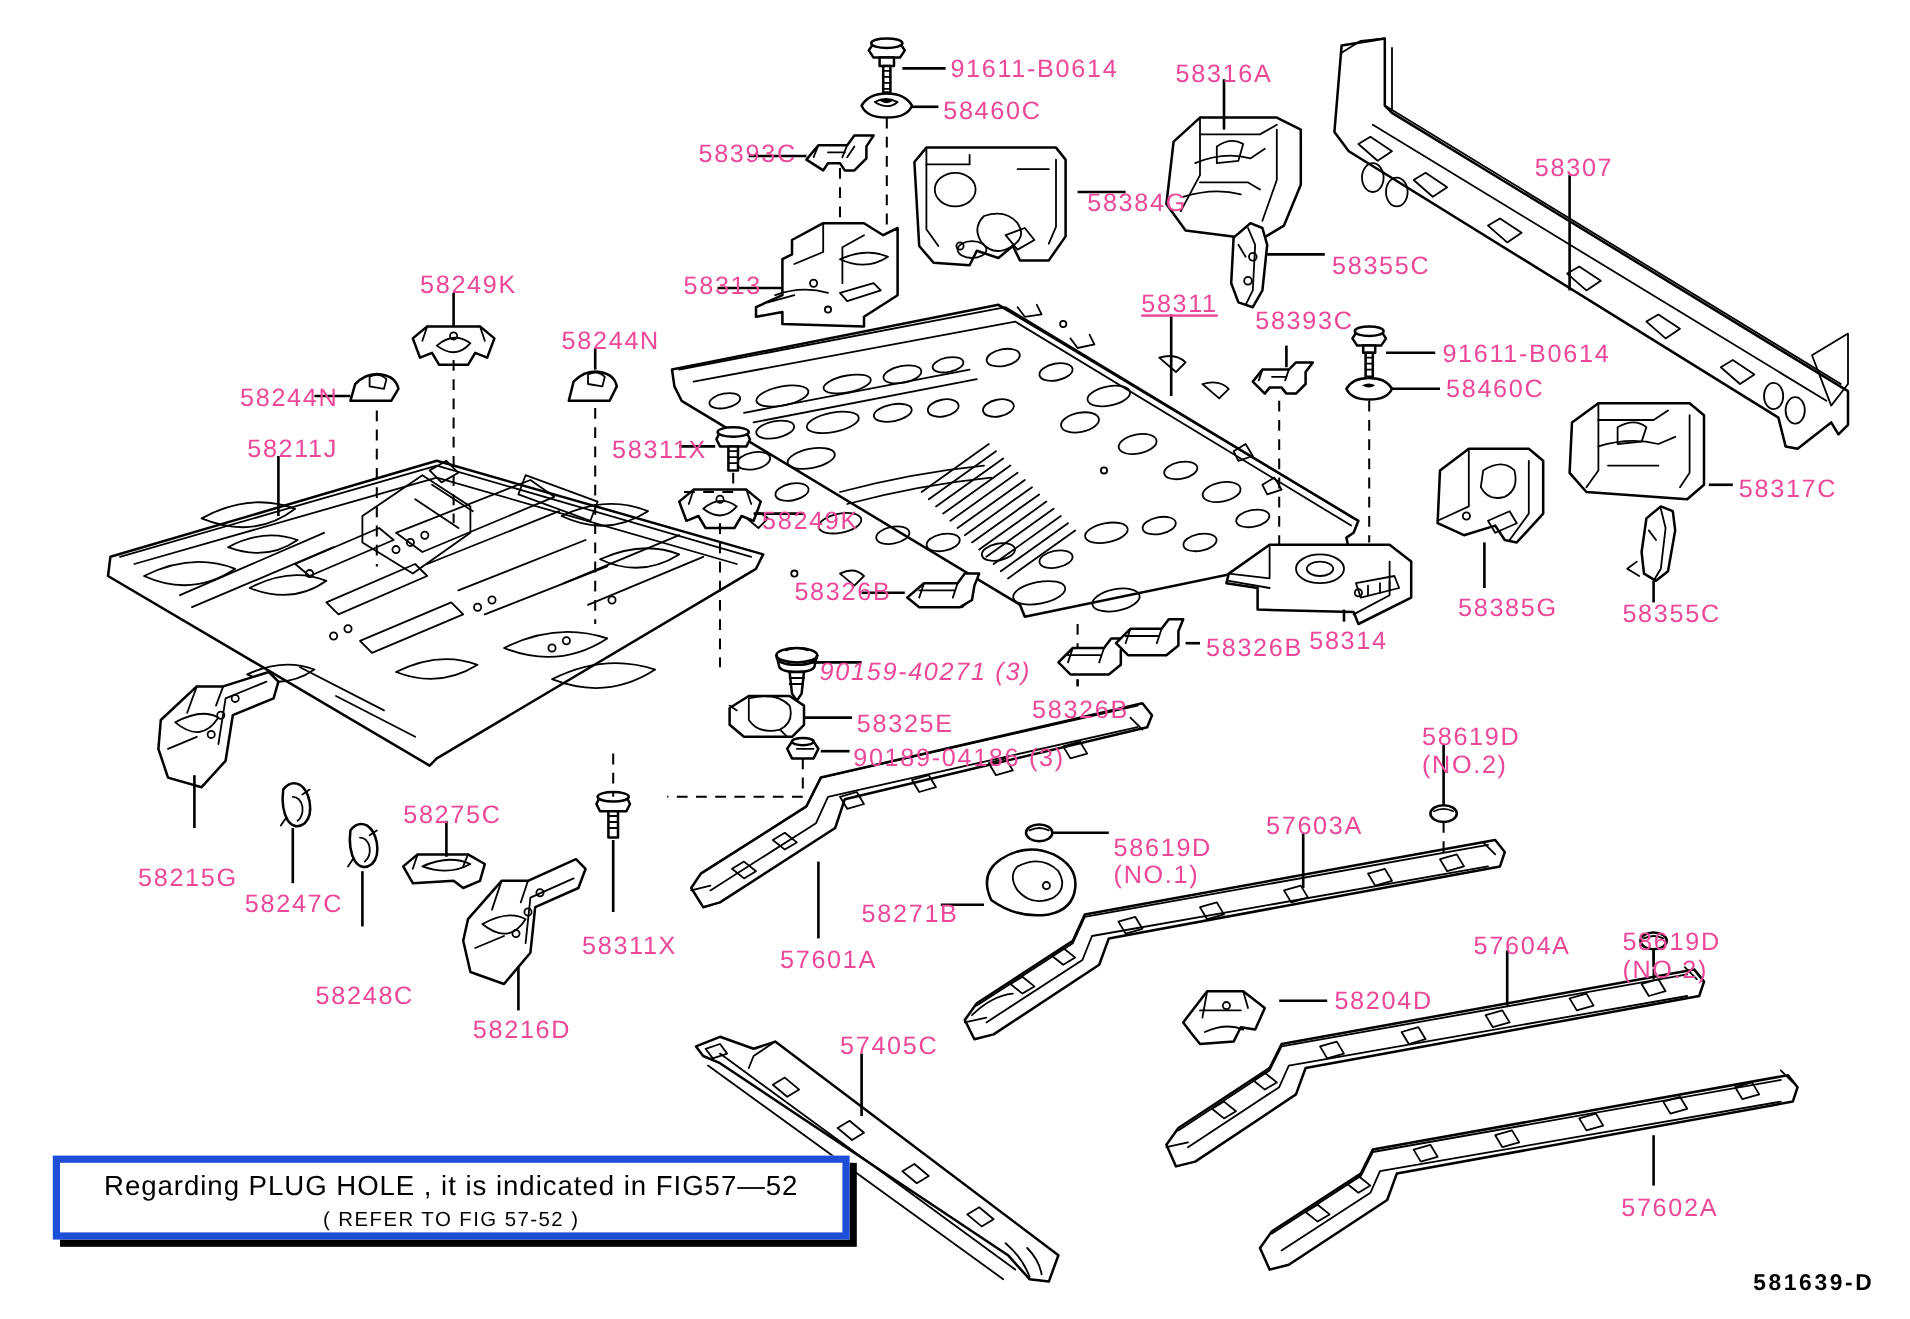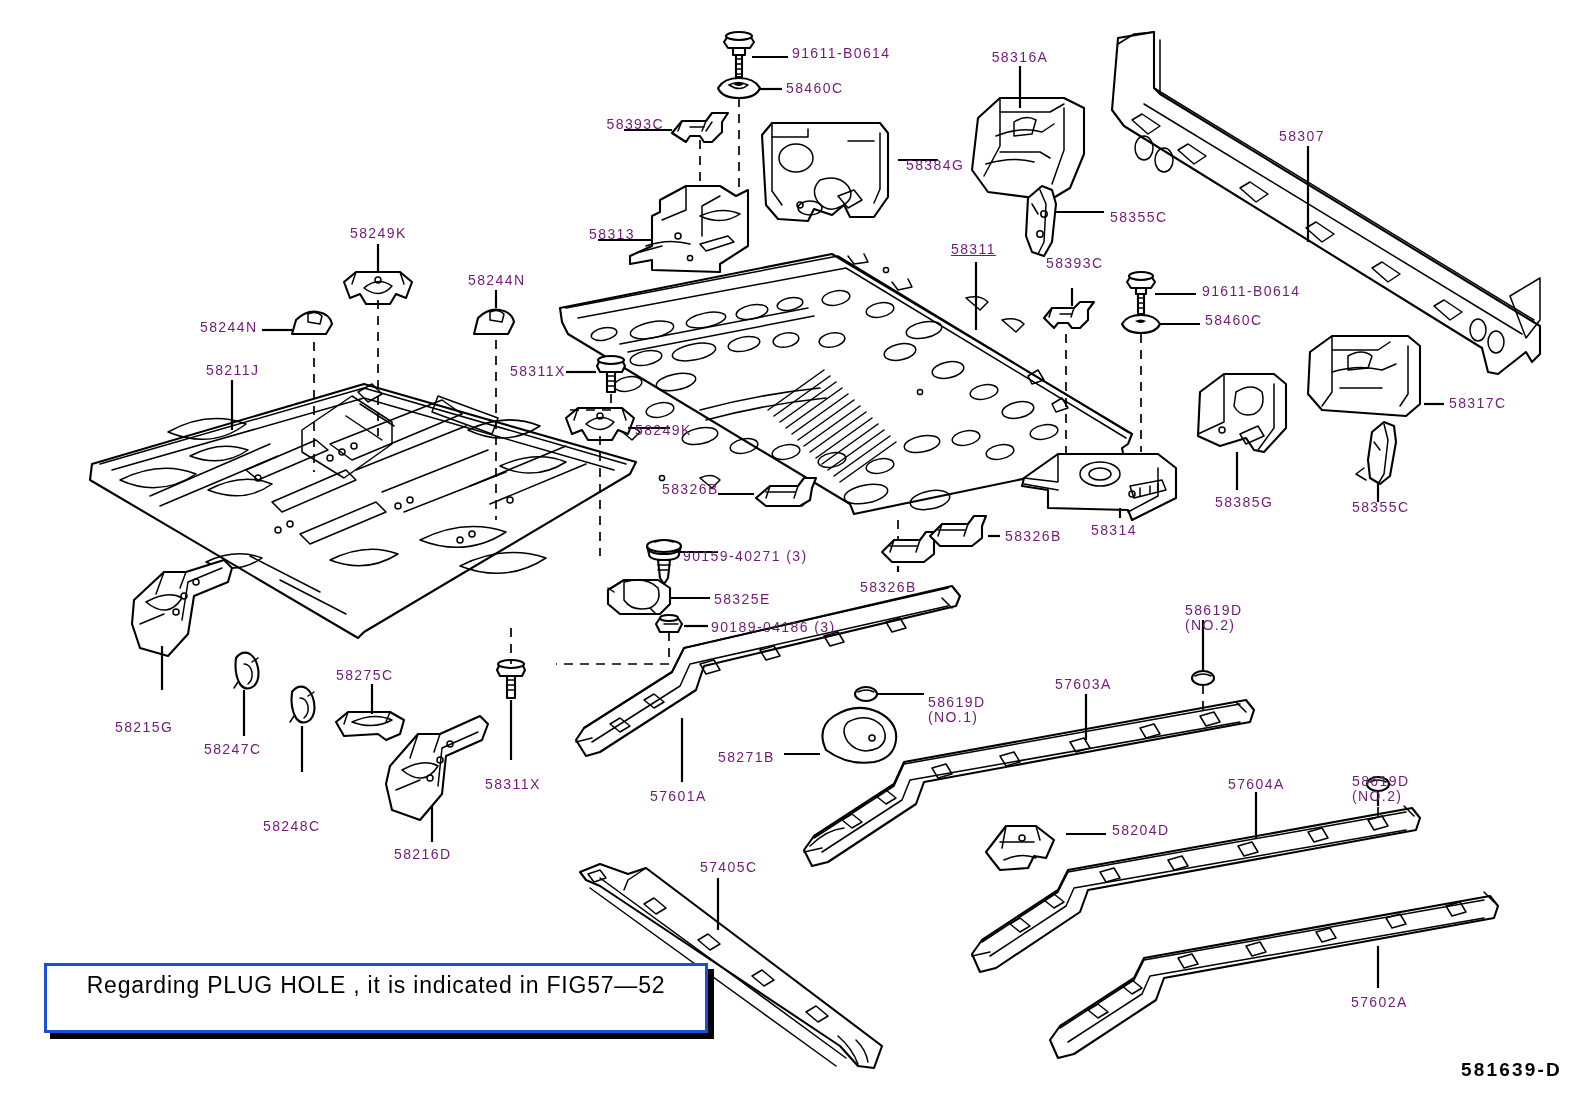--- a/index.html
+++ b/index.html
@@ -12,36 +12,36 @@
     position:relative;
     width:1592px;height:1099px;
     background:#ffffff;
     overflow:hidden;
   }
   #artboard{position:absolute;left:0;top:0;width:1592px;height:1099px;}
   
   .lbl{
     position:absolute;
     font-family:"Liberation Sans","DejaVu Sans",sans-serif;
-    font-size:14px;
+    font-size:21px;
     letter-spacing:1.4px;
-    color:#701a75;
+    color:#ec4899;
     white-space:pre;
     line-height:1.12;
     user-select:none;
   }
   .lbl.c{transform:translateX(-50%);text-align:left;}
   .lbl.r{transform:translateX(-100%);text-align:right;}
   .lbl.two{line-height:1.10;margin-top:15px;}
   
   #notebox{
     position:absolute;
     left:44px;top:963px;
     width:664px;height:70px;
-    border:3px solid #1d4ed8;
+    border:6px solid #1d4ed8;
     background:#fff;
     box-shadow:6px 6px 0 #000;
     box-sizing:border-box;
   }
   #notebox .nb1{
     position:absolute;left:0;right:0;top:6px;
     text-align:center;
     font-size:23px;
     letter-spacing:.8px;
     white-space:pre;
@@ -635,21 +635,21 @@
       <div class="lbl" style="left: 206px; top: 363px;">58211J</div>
       <div class="lbl" style="left: 510px; top: 364px;">58311X</div>
       <div class="lbl" style="left: 635px; top: 423px;">58249K</div>
       <div class="lbl" style="left: 1449px; top: 396px;">58317C</div>
       <div class="lbl" style="left: 1352px; top: 500px;">58355C</div>
       <div class="lbl" style="left: 1215px; top: 495px;">58385G</div>
       <div class="lbl" style="left: 1091px; top: 523px;">58314</div>
       <div class="lbl" style="left: 662px; top: 482px;">58326B</div>
       <div class="lbl" style="left: 1005px; top: 529px;">58326B</div>
       <div class="lbl" style="left: 860px; top: 580px;">58326B</div>
-      <div class="lbl" style="left: 683px; top: 549px;">90159-40271 (3)</div>
+      <div class="lbl" style="left: 683px; top: 549px; font-style: italic;">90159-40271 (3)</div>
       <div class="lbl" style="left: 714px; top: 592px;">58325E</div>
       <div class="lbl" style="left: 711px; top: 620px;">90189-04186 (3)</div>
       <div class="lbl" style="left: 115px; top: 696px; margin-top: 24px;">58215G</div>
       <div class="lbl" style="left: 204px; top: 742px;">58247C</div>
       <div class="lbl" style="left: 263px; top: 779px; margin-top: 40px;">58248C</div>
       <div class="lbl" style="left: 336px; top: 668px;">58275C</div>
       <div class="lbl" style="left: 485px; top: 777px;">58311X</div>
       <div class="lbl" style="left: 394px; top: 847px;">58216D</div>
       <div class="lbl" style="left: 650px; top: 789px;">57601A</div>
       <div class="lbl" style="left: 718px; top: 750px;">58271B</div>
@@ -661,17 +661,18 @@
       <div class="lbl two" style="left: 1352px; top: 759px;">58619D
 (NO.2)</div>
       <div class="lbl" style="left: 1228px; top: 777px;">57604A</div>
       <div class="lbl" style="left: 1112px; top: 823px;">58204D</div>
       <div class="lbl" style="left: 700px; top: 860px;">57405C</div>
       <div class="lbl" style="left: 1351px; top: 995px;">57602A</div>
     </div>
 
   <div id="notebox">
     <div class="nb1">Regarding PLUG HOLE , it is indicated in FIG57—52</div>
+    <div class="nb2">( REFER TO FIG 57-52 )</div>
   </div>
 
   <div id="figid">581639-D</div>
 
 </div>
 
 </body></html>

